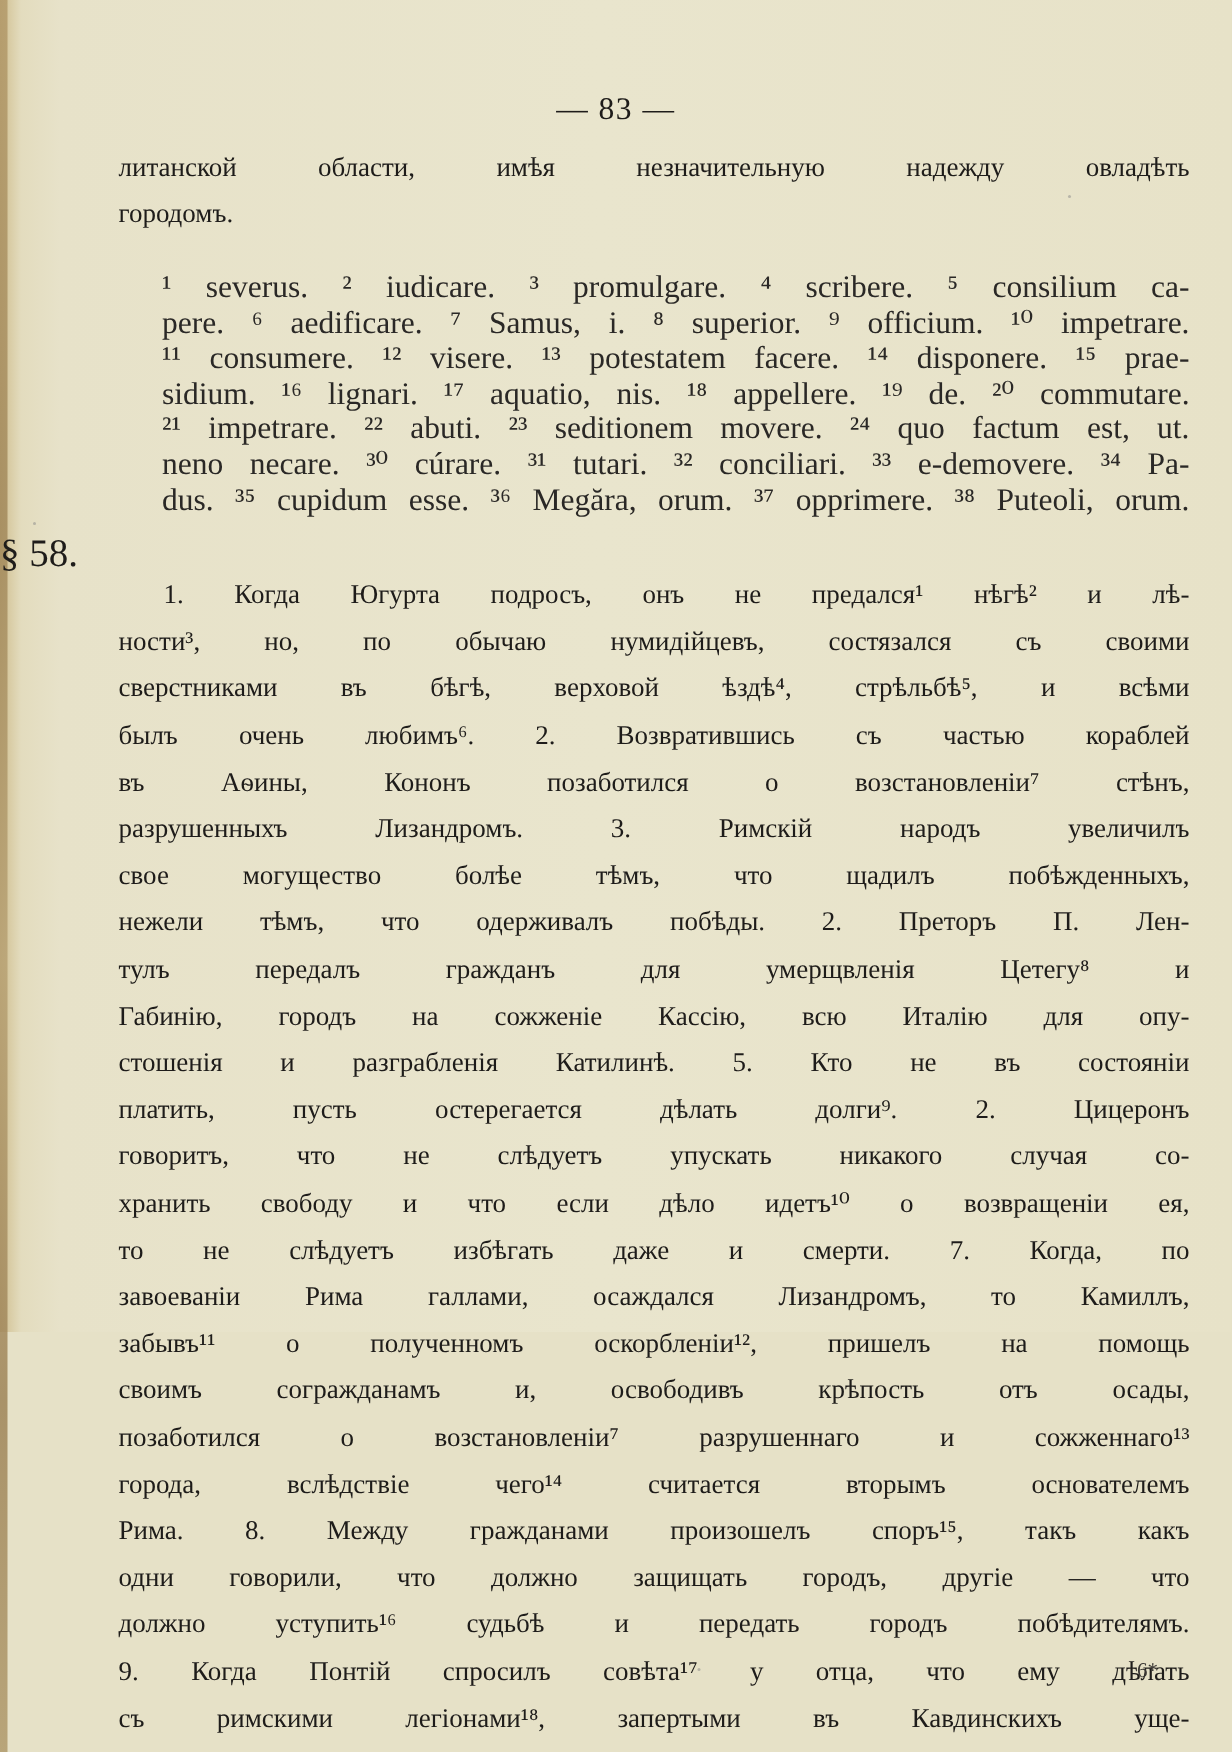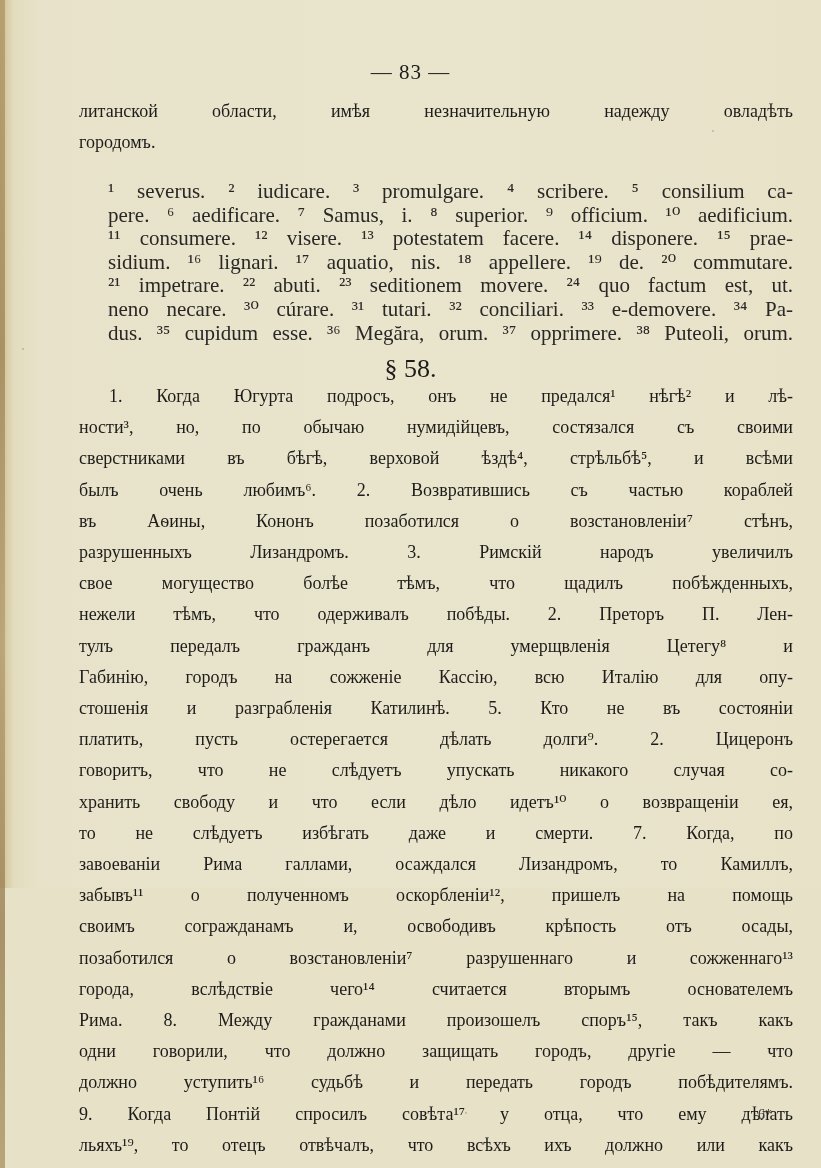--- a/index.html
+++ b/index.html
@@ -30,21 +30,21 @@
     }
     .text-block .line { display: block; white-space: nowrap; text-align-last: justify; text-align: justify; }
     .line.last { text-align-last: left; }
     .carry { top: 96px; }
     .footnotes {
       position: absolute; left: 108px; top: 180px; width: 685px;
       font-size: 21px; line-height: 23.6px; color: #2a2826;
     }
     .footnotes .line { display: block; text-align: justify; text-align-last: justify; white-space: nowrap; }
     .section-title {
-      position: absolute; top: 354px; left: 0; width: 821px; text-align: center;
+      position: absolute; top: 354px; left: 0; width: 821px; text-align: left;
       font-size: 26px;
     }
     .body-text { top: 381px; }
     .indent { padding-left: 30px; }
     .signature {
       position: absolute; left: 758px; top: 1107px; font-size: 14px; color: #3a3734;
     }
     .speck { position: absolute; width: 2px; height: 2px; background: #888; border-radius: 1px; opacity: .5; }
   </style>
 </head>
@@ -55,21 +55,21 @@
 
   <div class="page-number">— 83 —</div>
 
   <div class="text-block carry">
     <span class="line">литанской области, имѣя незначительную надежду овладѣть</span>
     <span class="line last">городомъ.</span>
   </div>
 
   <div class="footnotes">
     <span class="line">¹ severus.  ² iudicare.  ³ promulgare.  ⁴ scribere.  ⁵ consilium  ca-</span>
-    <span class="line">pere.  ⁶ aedificare.  ⁷ Samus, i.  ⁸ superior.  ⁹ officium.  ¹⁰ aedificium.</span>
+    <span class="line">pere.  ⁶ aedificare.  ⁷ Samus, i.  ⁸ superior.  ⁹ officium.  ¹⁰ impetrare.</span>
     <span class="line">¹¹ consumere.  ¹² visere.  ¹³ potestatem  facere. ¹⁴ disponere.  ¹⁵ prae-</span>
     <span class="line">sidium.  ¹⁶ lignari.  ¹⁷ aquatio, nis.  ¹⁸ appellere.  ¹⁹ de.  ²⁰ commutare.</span>
     <span class="line">²¹ impetrare.  ²² abuti.  ²³ seditionem  movere.  ²⁴ quo  factum est, ut.</span>
     <span class="line">neno  necare.  ³⁰ cúrare.  ³¹ tutari.  ³² conciliari.  ³³ e-demovere.  ³⁴ Pa-</span>
     <span class="line">dus.  ³⁵ cupidum esse.  ³⁶ Megăra, orum.  ³⁷ opprimere.  ³⁸ Puteoli, orum.</span>
   </div>
 
   <div class="section-title">§ 58.</div>
 
   <div class="text-block body-text">
@@ -90,20 +90,21 @@
     <span class="line">то не слѣдуетъ избѣгать даже и смерти.   7. Когда, по</span>
     <span class="line">завоеваніи Рима галлами, осаждался Лизандромъ, то Камиллъ,</span>
     <span class="line">забывъ¹¹ о полученномъ оскорбленіи¹², пришелъ на помощь</span>
     <span class="line">своимъ согражданамъ и, освободивъ крѣпость отъ осады,</span>
     <span class="line">позаботился о возстановленіи⁷ разрушеннаго и сожженнаго¹³</span>
     <span class="line">города, вслѣдствіе чего¹⁴ считается вторымъ основателемъ</span>
     <span class="line">Рима.   8. Между гражданами произошелъ споръ¹⁵, такъ какъ</span>
     <span class="line">одни говорили, что должно защищать городъ, другіе — что</span>
     <span class="line">должно уступить¹⁶ судьбѣ и передать городъ побѣдителямъ.</span>
     <span class="line">9. Когда Понтій спросилъ совѣта¹⁷ у отца, что ему дѣлать</span>
+    <span class="line">съ римскими легіонами¹⁸, запертыми въ Кавдинскихъ уще-</span>
     <span class="line">льяхъ¹⁹, то отецъ отвѣчалъ, что всѣхъ ихъ должно или какъ</span>
 
   </div>
 
   <div class="signature">6*</div>
 
   <div class="speck" style="left:712px;top:130px;"></div>
   <div class="speck" style="left:22px;top:348px;"></div>
   <div class="speck" style="left:465px;top:1112px;"></div>
 </div>

